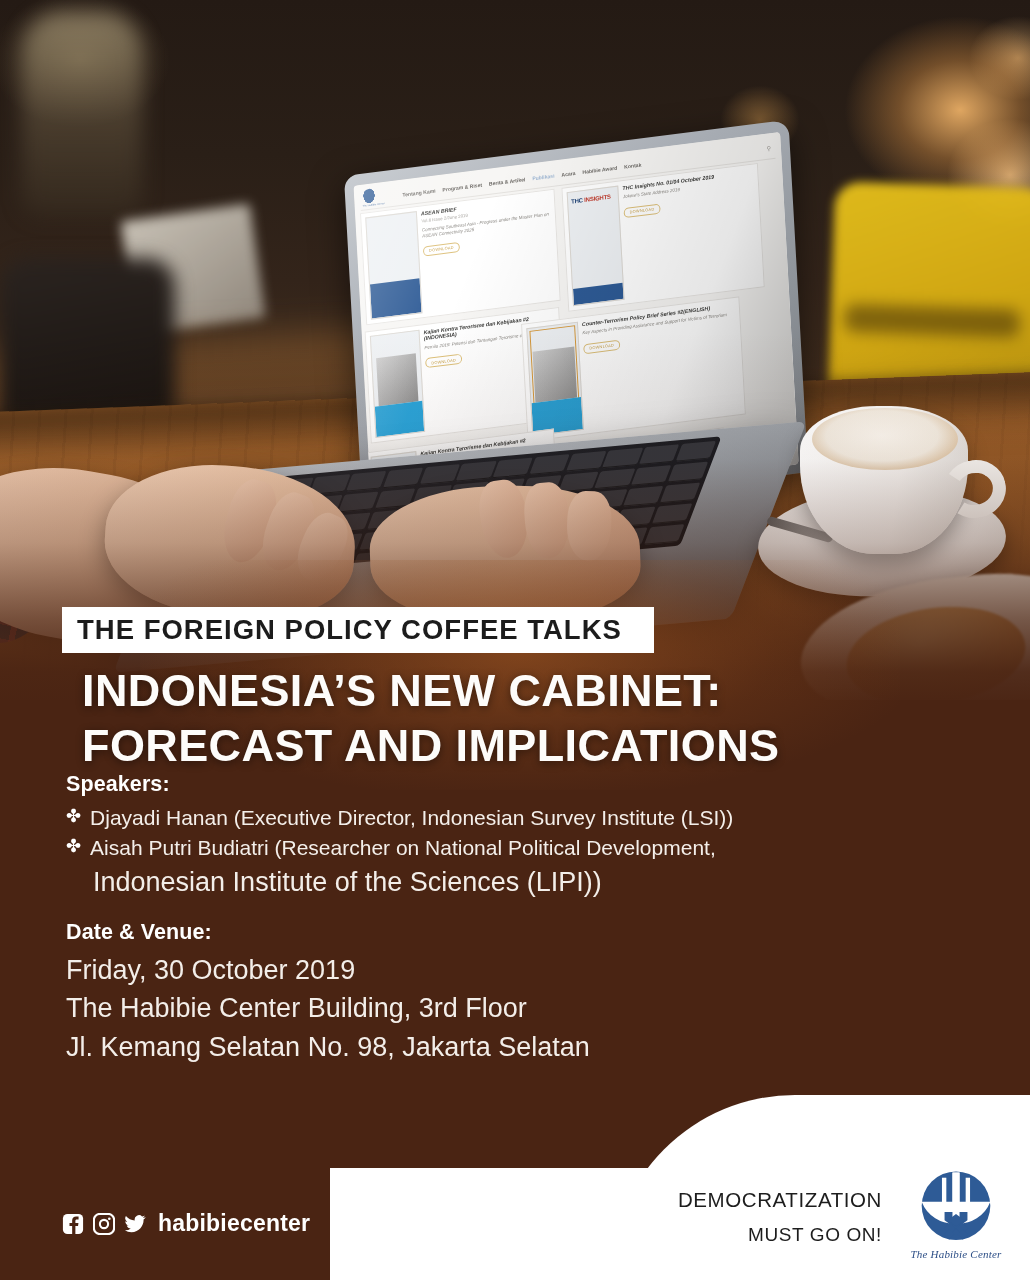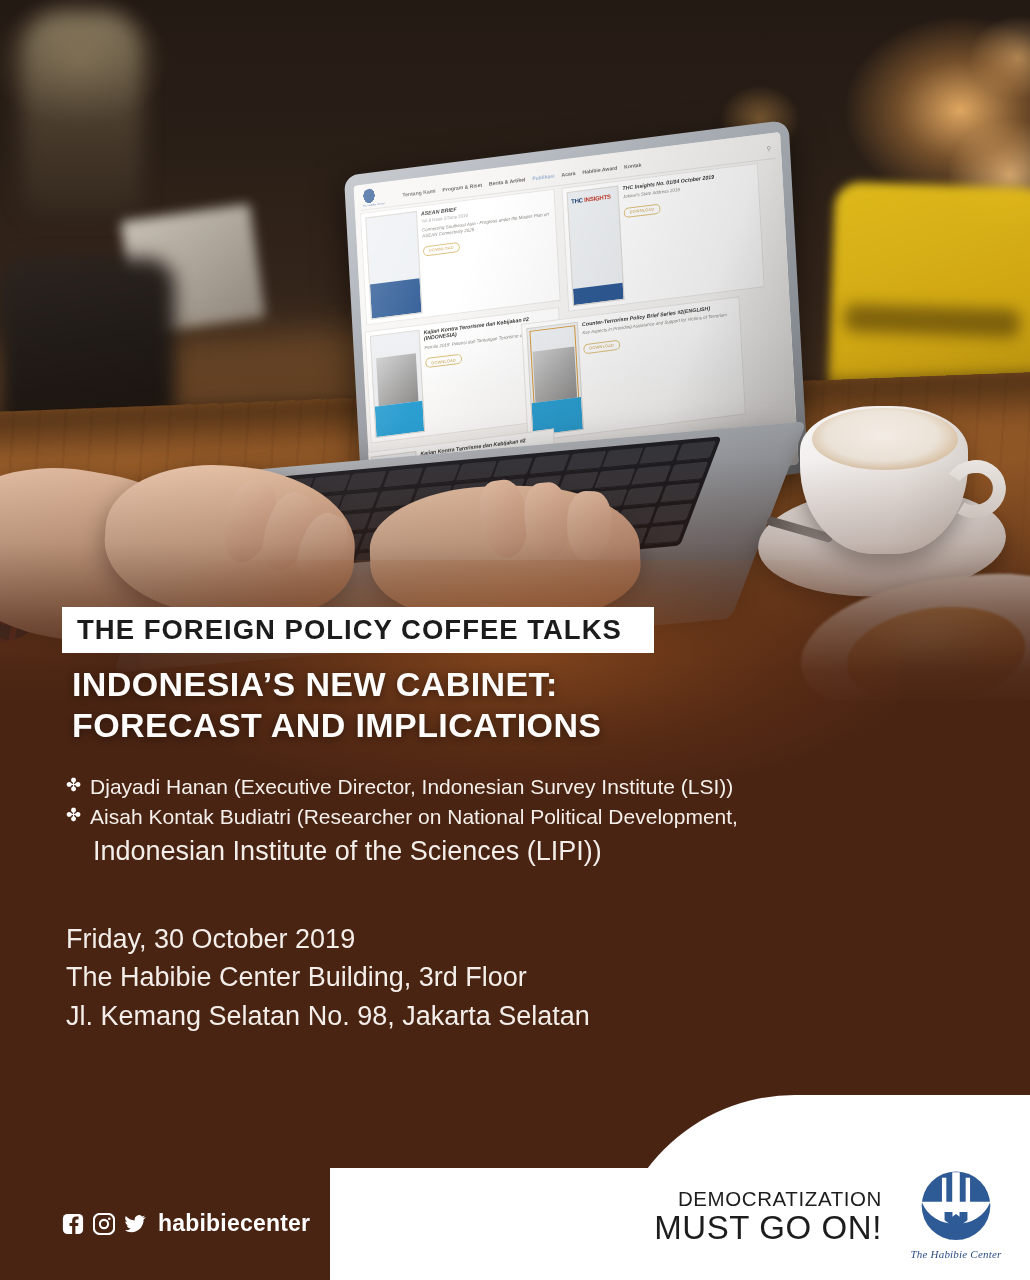--- a/index.html
+++ b/index.html
@@ -264,22 +264,22 @@
     background:#ffffff;
     display:flex; align-items:center;
   }
   .kicker span {
     font-size:27.5px; font-weight:800; letter-spacing:1.0px;
     color:#1c1c1c; padding-left:15px; white-space:nowrap;
     font-family:"Liberation Sans", sans-serif;
   }
 
   .headline {
-    position:absolute; left:72px; top:104px; width:900px;
-    color:#fdfcfa; font-size:34px; font-weight:700;
+    position:absolute; left:82px; top:104px; width:900px;
+    color:#fdfcfa; font-size:45px; font-weight:700;
     line-height:1.22; letter-spacing:.4px;
     text-shadow:0 2px 8px rgba(0,0,0,.45);
   }
   .headline div { white-space:nowrap; }
 
   .block { position:absolute; left:66px; color:#f4efea; }
   .block .lbl {
     font-size:21.5px; font-weight:700; color:#ffffff; margin-bottom:6px;
     letter-spacing:.1px;
   }
@@ -311,21 +311,21 @@
     border-top-left-radius:185px 185px;
     overflow:hidden;
   }
   .curve-wide {
     position:absolute; right:0; bottom:0; width:700px; height:112px; background:#fff;
   }
   .tagline {
     position:absolute; right:148px; bottom:36px; text-align:right; line-height:1;
   }
   .tag1 { font-size:20.5px; letter-spacing:.6px; color:#1d1d1d; font-weight:400; }
-  .tag2 { font-size:33px; letter-spacing:.6px; color:#1d1d1d; font-weight:400; margin-top:2px; }
+  .tag2 { font-size:19px; letter-spacing:.6px; color:#1d1d1d; font-weight:400; margin-top:15px; }
 
   .thc-logo { position:absolute; right:22px; bottom:18px; width:104px; height:96px; }
   .thc-cap {
     position:absolute; left:0; right:0; bottom:2px; text-align:center;
     font-family:"Liberation Serif", serif; font-style:italic;
     font-size:11px; color:#2c4e86; letter-spacing:.2px;
   }
 </style>
 </head>
 <body>
@@ -556,32 +556,34 @@
     <div class="kicker">
       <span>THE FOREIGN POLICY COFFEE TALKS</span>
     </div>
 
     <div class="headline">
       <div>INDONESIA’S NEW CABINET:</div>
       <div>FORECAST AND IMPLICATIONS</div>
     </div>
 
     <div class="block" id="speakers">
+      <div class="lbl">Speakers:</div>
       <div class="spk">
         <span class="bul">✤</span>
         <span class="txt">Djayadi Hanan (Executive Director, Indonesian Survey Institute (LSI))</span>
       </div>
       <div class="spk">
         <span class="bul">✤</span>
-        <span class="txt">Aisah Kontak Budiatri (Researcher on National Political Development,</span>
+        <span class="txt">Aisah Putri Budiatri (Researcher on National Political Development,</span>
       </div>
       <div class="ln indent">Indonesian Institute of the Sciences (LIPI))</div>
     </div>
 
     <div class="block" id="datevenue">
+      <div class="lbl">Date &amp; Venue:</div>
       <div class="ln">Friday, 30 October 2019</div>
       <div class="ln">The Habibie Center Building, 3rd Floor</div>
       <div class="ln">Jl. Kemang Selatan No. 98, Jakarta Selatan</div>
     </div>
 
 
     <div class="social">
       <svg class="ic" viewBox="0 0 24 24">
         <rect x="1" y="1" width="22" height="22" rx="5" fill="#ffffff"></rect>
         <path d="M14.6 23V14.2h2.9l.44-3.4h-3.34V8.63c0-.98.27-1.65 1.68-1.65h1.79V3.94c-.31-.04-1.38-.13-2.62-.13-2.59 0-4.37 1.58-4.37 4.49v2.5H8.17v3.4h2.91V23z" fill="#4a2413"></path>

